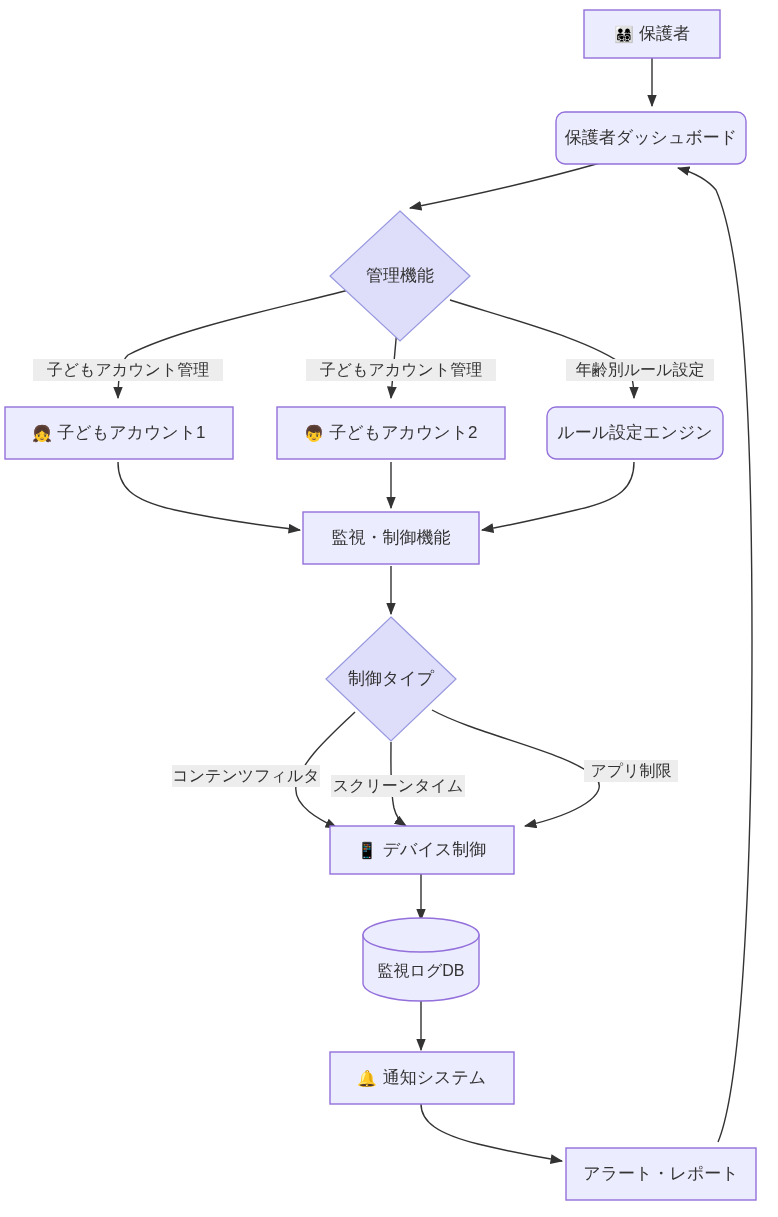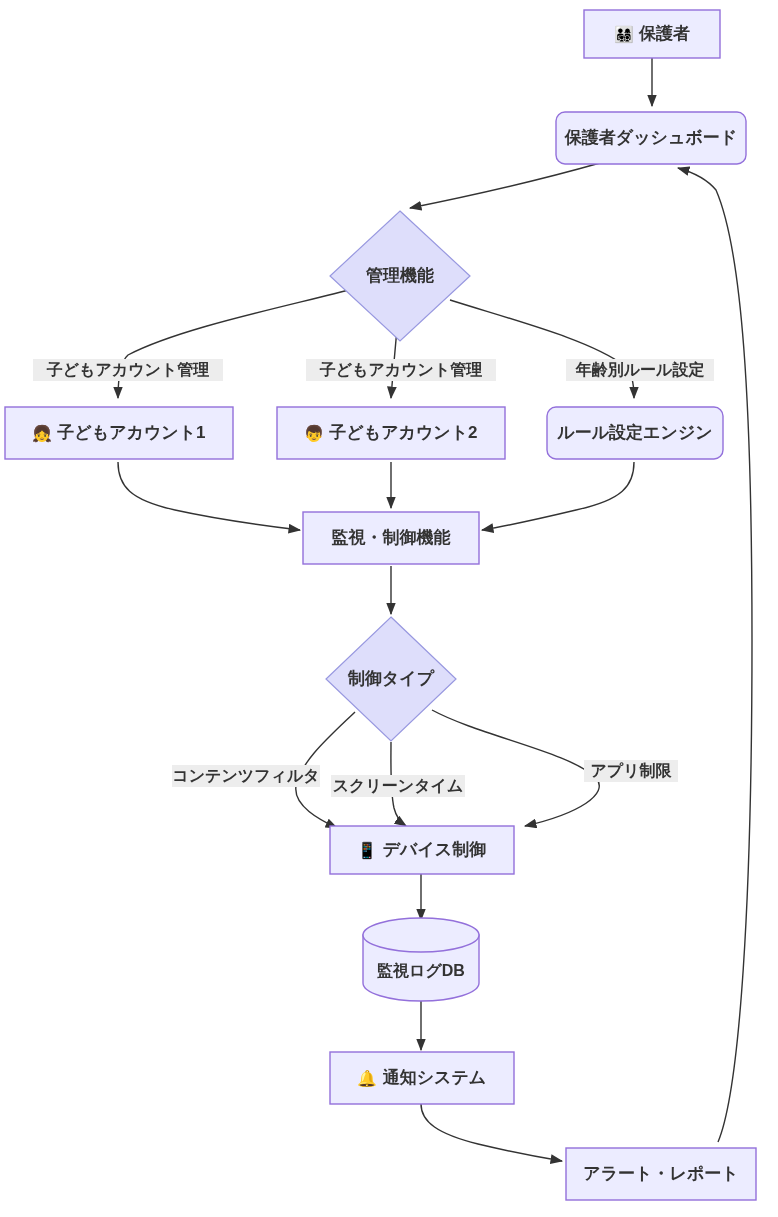--- a/index.html
+++ b/index.html
@@ -10,21 +10,20 @@
   body {
     width: 778px;
     height: 1217px;
     font-family: "Liberation Sans", "DejaVu Sans", sans-serif;
     overflow: hidden;
   }
   #flowchart-root {
     position: relative;
     width: 778px;
     height: 1217px;
-    font-weight: bold;
   }
   svg#diagram {
     display: block;
     width: 778px;
     height: 1217px;
   }
   .node-shape {
     fill: #ECECFF;
     stroke: #9370DB;
     stroke-width: 1.4px;

